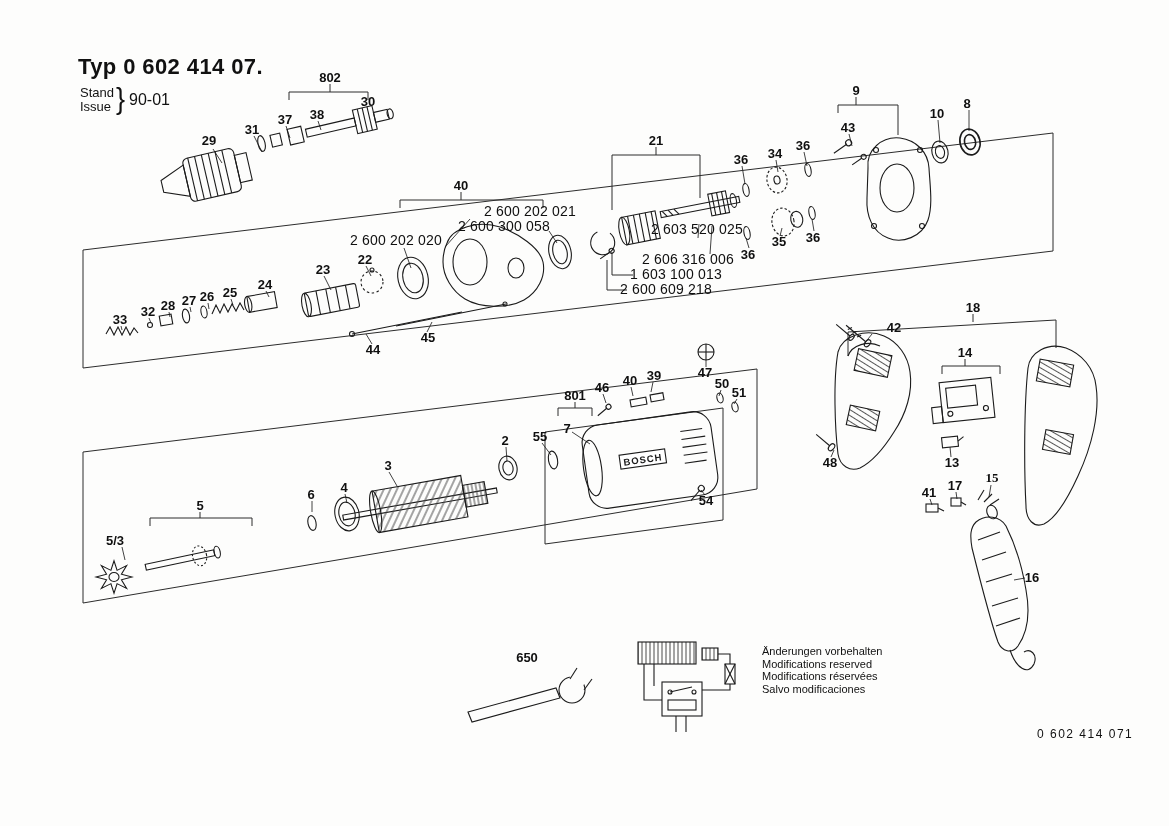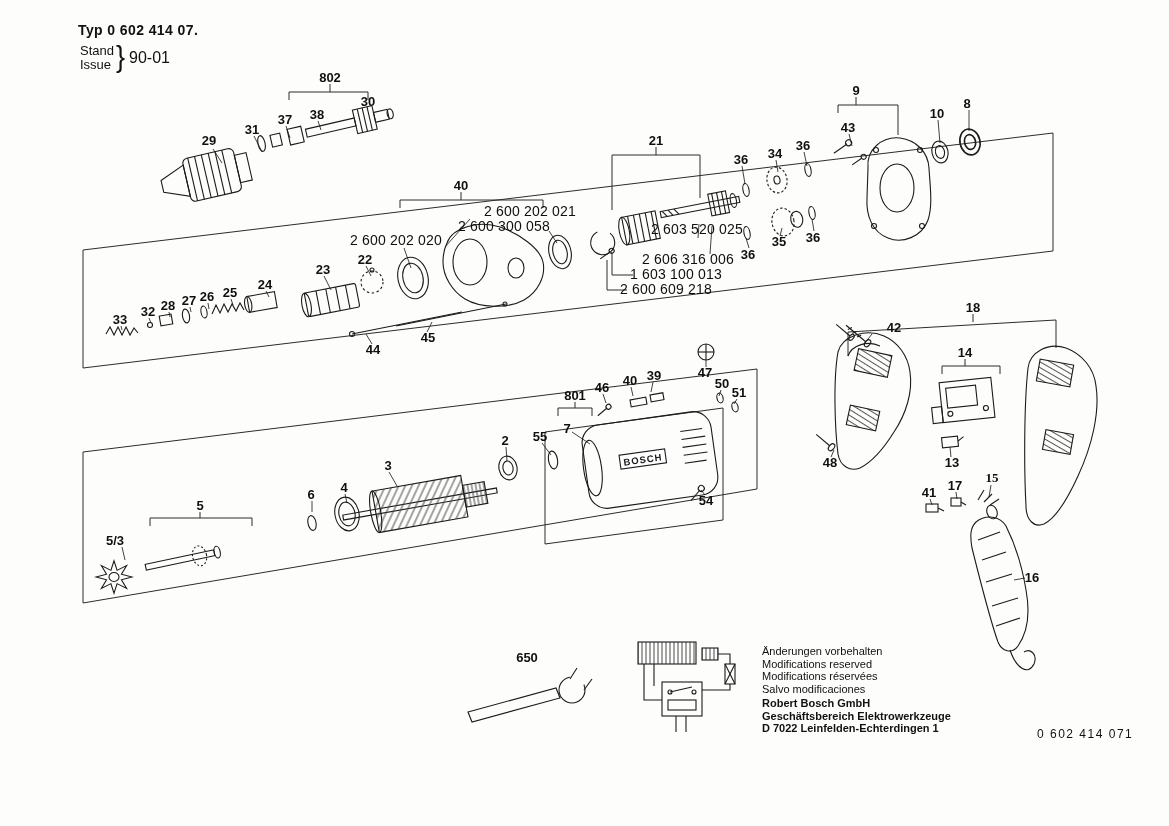--- a/index.html
+++ b/index.html
@@ -8,21 +8,21 @@
     font-family:"Liberation Sans",sans-serif;color:#111;
   }
   svg{position:absolute;left:0;top:0;}
   .labels-layer{position:absolute;left:0;top:0;width:100%;height:100%;pointer-events:none;}
   .part-label{
     position:absolute;transform:translate(-50%,-55%);
     font-size:13px;font-weight:bold;white-space:nowrap;color:#101010;
   }
   .part-label.plain{font-weight:normal;font-size:14px;letter-spacing:.2px;}
   .header{position:absolute;left:78px;top:22px;}
-  .title{font-size:14px;font-weight:bold;letter-spacing:.4px;}
+  .title{font-size:22px;font-weight:bold;letter-spacing:.4px;margin-top:32px;}
   .stand-issue{display:flex;align-items:center;margin-top:4px;margin-left:2px;}
   .si-labels{font-size:13px;line-height:14px;}
   .brace{font-size:27px;font-weight:300;margin:0 4px 0 2px;transform:scaleY(1.1);}
   .version{font-size:16px;}
   .footer-notes{position:absolute;left:762px;top:645px;font-size:11px;line-height:12.5px;}
   .footer-company{position:absolute;left:762px;top:697px;font-size:11px;line-height:12.5px;font-weight:bold;}
   .doc-number{position:absolute;left:1037px;top:727px;font-size:12px;letter-spacing:1.5px;}
 </style>
 </head>
 <body>
@@ -535,20 +535,15 @@
     <div class="version">90-01</div>
   </div>
 </div>
 
 <div class="footer-notes">
   <div>Änderungen vorbehalten</div>
   <div>Modifications reserved</div>
   <div>Modifications réservées</div>
   <div>Salvo modificaciones</div>
 </div>
-<div class="footer-company">
-  <div>Robert Bosch GmbH</div>
-  <div>Geschäftsbereich Elektrowerkzeuge</div>
-  <div>D 7022 Leinfelden-Echterdingen 1</div>
+<div class="doc-number">0 602 414 071</div>
+
 </div>
-<div class="doc-number">0 602 414 071</div>
-
-</div>
 
 </body></html>

